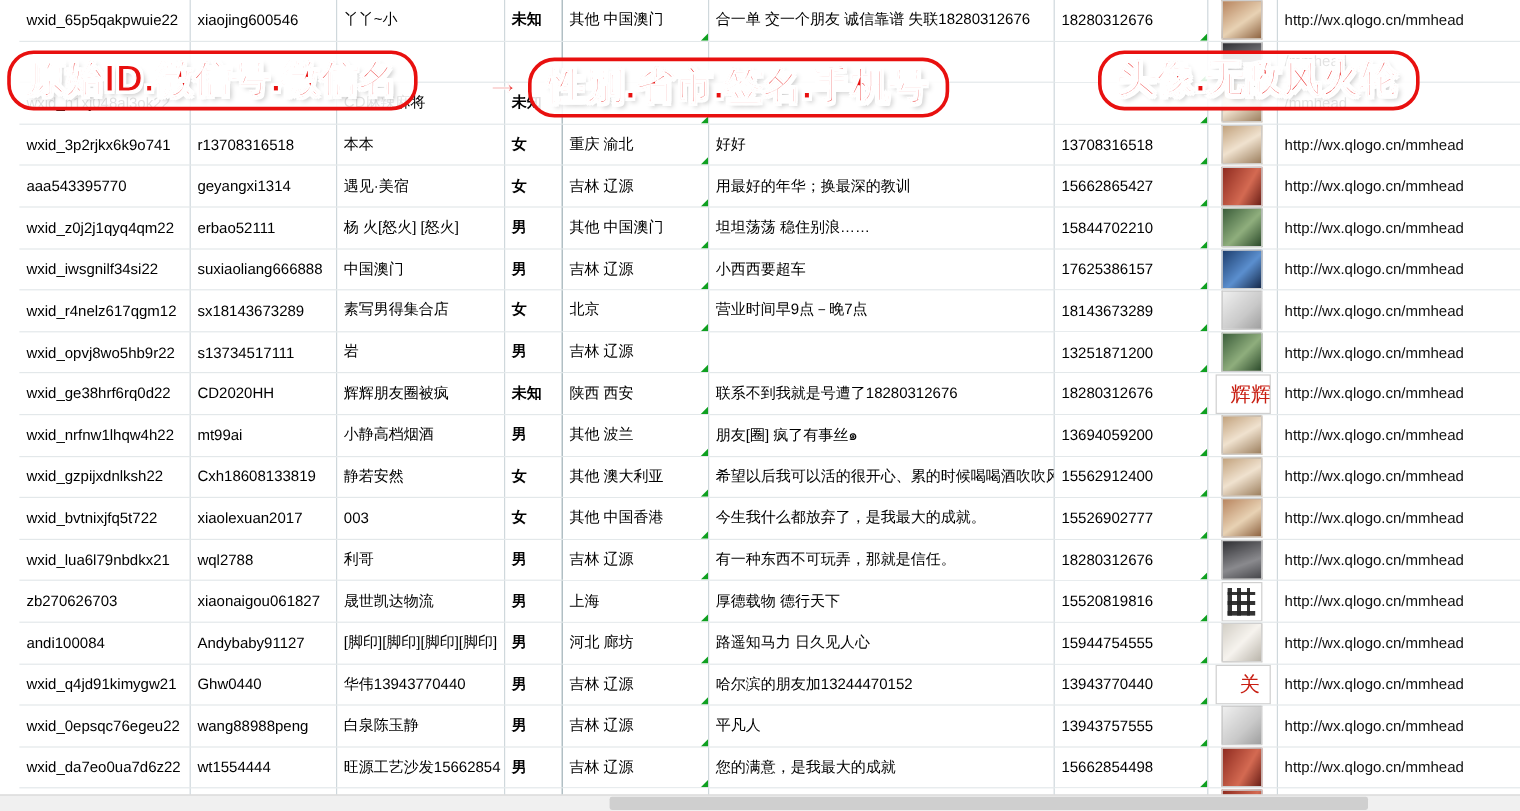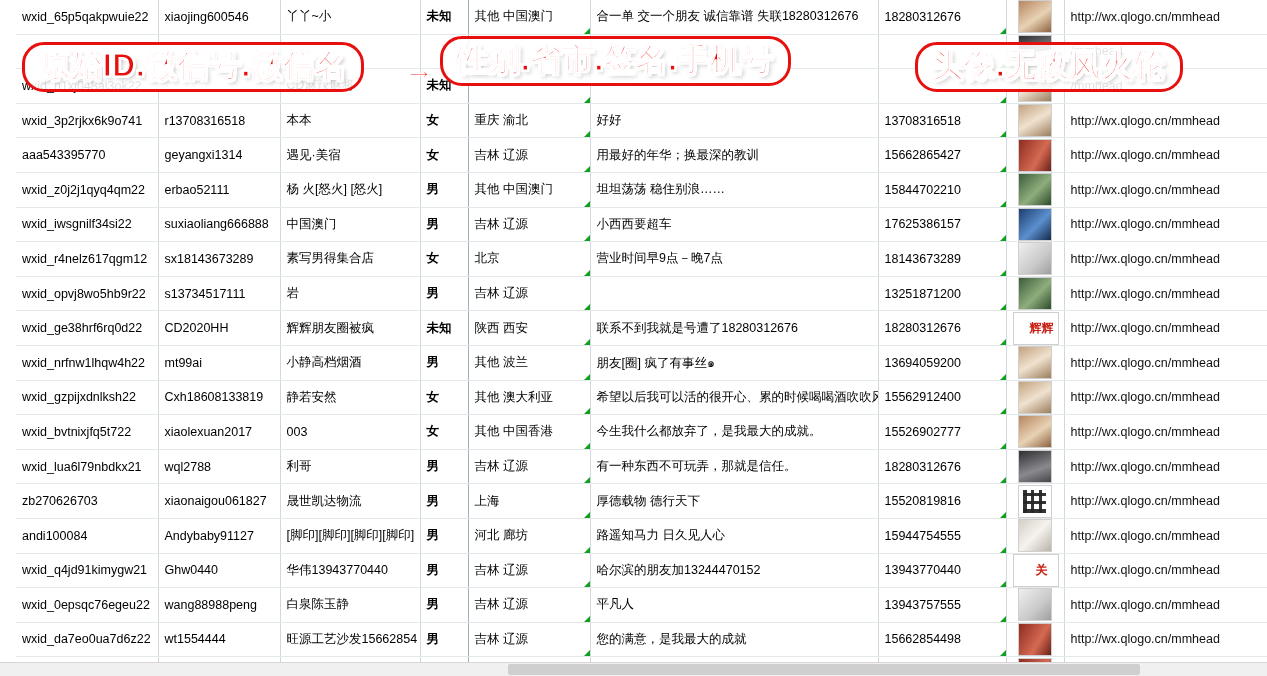--- a/index.html
+++ b/index.html
@@ -60,21 +60,21 @@
   }
   .av-a{background:linear-gradient(145deg,#b8855f 0%,#e8d2b4 55%,#8d6240 100%);}
   .av-b{background:linear-gradient(160deg,#2f2f33 0%,#8a8a8e 60%,#46464a 100%);}
   .av-c{background:linear-gradient(150deg,#c2a27d 0%,#f0e2cf 50%,#9b7e5d 100%);}
   .av-d{background:linear-gradient(120deg,#8f2b20 0%,#d46a52 60%,#6b1f17 100%);}
   .av-e{background:linear-gradient(135deg,#3b5d3a 0%,#8fae7d 55%,#2c4a2b 100%);}
   .av-f{background:linear-gradient(135deg,#1d3e6e 0%,#5b8fcf 55%,#15294a 100%);}
   .av-g{background:linear-gradient(135deg,#efefef 0%,#c9c9c9 60%,#9f9f9f 100%);}
   .av-h{background:linear-gradient(135deg,#d3cfc6 0%,#f6f3ee 50%,#b9b4aa 100%);}
   .av-text{
-    color:#c81e12;font-weight:bold;font-size:12px;background:#fff;padding-left:12px;
+    color:#c81e12;font-weight:normal;font-size:17px;background:#fff;padding-left:12px;
   }
   .av-qr{
     background:#ffffff;
   }
   .av-qr::before{
     content:"";
     position:absolute;left:4px;top:4px;width:23px;height:23px;
     background:
       linear-gradient(90deg,#111 0 4px,transparent 4px 8px,#111 8px 11px,transparent 11px 16px,#111 16px 19px,transparent 19px 23px),
       linear-gradient(0deg,#111 0 4px,transparent 4px 9px,#111 9px 12px,transparent 12px 17px,#111 17px 20px,transparent 20px 23px);
@@ -128,22 +128,22 @@
   }
   .banner .box{
     display:inline-block;
     border:3px solid #e8100f;
     border-radius:22px;
     padding:2px 14px 4px 14px;
     background:rgba(255,255,255,0.88);
     font-size:31px;
     line-height:38px;
   }
-  #banner1{left:22px;top:42px;}
-  #banner2{left:440px;top:36px;}
+  #banner1{left:6px;top:42px;}
+  #banner2{left:440px;top:48px;}
   #banner3{left:915px;top:42px;}
 
   .arrow{
     position:absolute;
     z-index:29;
     color:#e8100f;
     font-size:30px;
     font-weight:bold;
     -webkit-text-stroke:1px #fff;
   }

